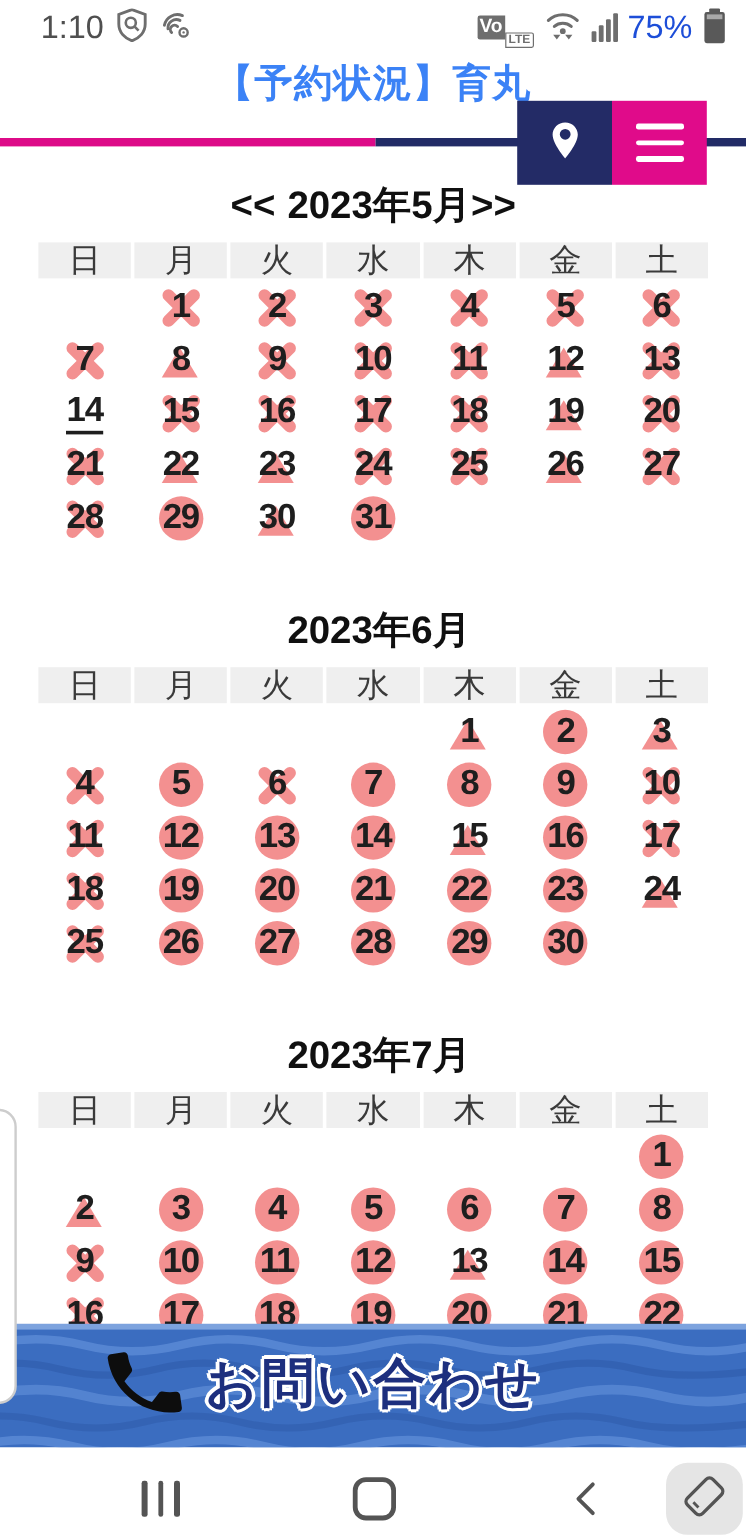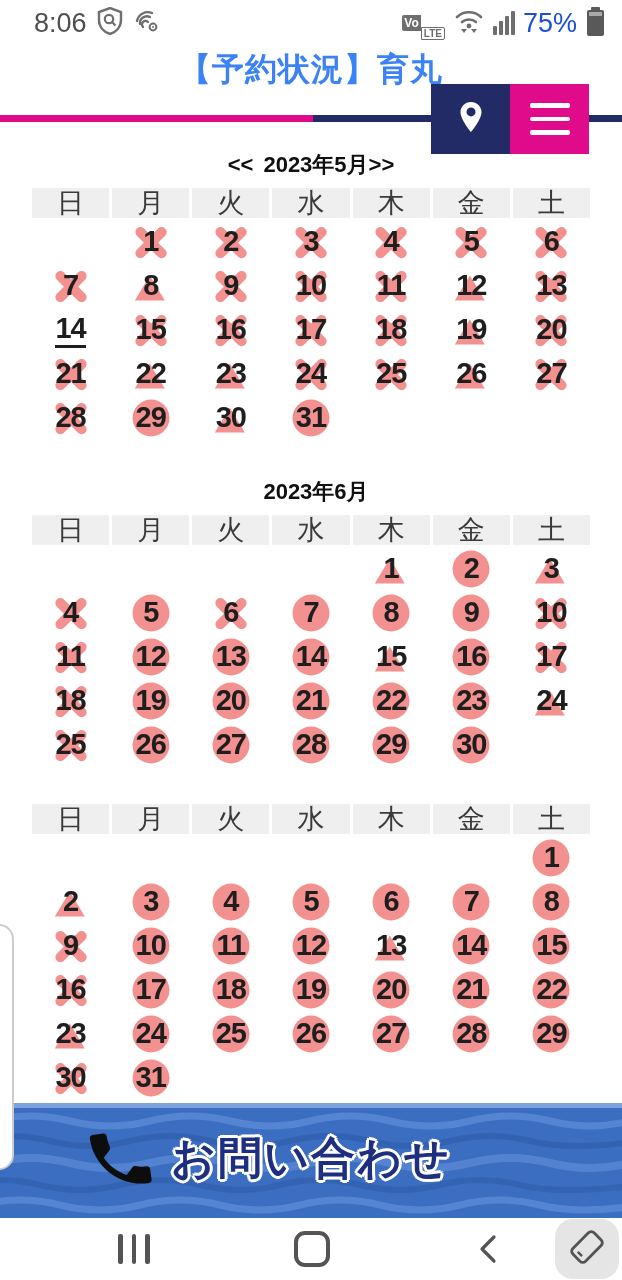--- a/index.html
+++ b/index.html
@@ -7,21 +7,21 @@
        font-family:"Liberation Sans",sans-serif;position:relative;}
   .screen{position:absolute;inset:0;}
 
   
   .status-bar{position:absolute;top:0;left:0;right:0;height:46px;display:flex;
               align-items:center;color:#4f4f4f;}
   .sb-left{display:flex;align-items:center;gap:10px;padding-left:34px;}
   .sb-time{font-size:27px;color:#4f4f4f;}
   .sb-right{margin-left:auto;display:flex;align-items:center;gap:8px;padding-right:18px;}
   .volte{display:flex;align-items:center;height:17px;}
-  .volte .vo{background:#6e6e6e;color:#fff;font-size:12px;font-weight:bold;
+  .volte .vo{background:#6e6e6e;color:#fff;font-size:16px;font-weight:bold;
              padding:1px 2px;border-radius:2px 0 0 2px;}
   .volte .lte{border:1.5px solid #6e6e6e;color:#6e6e6e;font-size:10px;font-weight:bold;
               padding:0 2px;border-radius:0 2px 2px 0;margin-top:21px;}
   .pct{font-size:27px;color:#1d4ed8;}
   .battery{width:17px;height:26px;background:#595959;border-radius:2px;position:relative;margin-left:2px;}
   .battery::before{content:"";position:absolute;top:-3px;left:4px;right:4px;height:3px;
                    background:#595959;border-radius:1px 1px 0 0;}
   .battery::after{content:"";position:absolute;top:2px;left:2px;right:2px;height:4px;background:#a9a9a9;}
   .sbars{display:flex;align-items:flex-end;gap:2px;}
   .sbars i{display:block;width:4px;background:#6e6e6e;border-radius:1px;}
@@ -33,23 +33,23 @@
   .header-rule .magenta{width:313px;background:#dd0b88;}
   .header-rule .navy{flex:1;background:#222b66;}
   .header-buttons{position:absolute;top:84px;right:33px;display:flex;z-index:3;}
   .hbtn{width:79px;height:70px;display:flex;align-items:center;justify-content:center;border:none;cursor:pointer;}
   .hbtn.loc{background:#232b66;}
   .hbtn.menu{background:#e00b8a;flex-direction:column;gap:9px;}
   .menu-bar{width:40px;height:4.5px;background:#fff;border-radius:2px;}
 
   
   .months{position:absolute;top:150px;left:0;right:0;z-index:1;}
-  .month{margin-top:39px;}
+  .month{margin-top:52px;}
   .month:first-child{margin-top:0;}
-  .month-title{text-align:center;font-size:22px;font-weight:bold;color:#101010;margin-bottom:8px;}
+  .month-title{text-align:center;font-size:32px;font-weight:bold;color:#101010;margin-bottom:8px;}
   .month-title .arrow{cursor:pointer;}
   .month-title .arrow.prev{margin-right:10px;}
   .cal{width:558px;margin:0 auto;}
   .weekday-row{display:grid;grid-template-columns:repeat(7,1fr);gap:3px;margin-bottom:3px;}
   .wd{background:#efefef;height:30px;line-height:30px;text-align:center;font-size:27px;color:#3a3a3a;}
   .date-grid{display:grid;grid-template-columns:repeat(7,1fr);gap:3px;}
   .cell{height:41px;display:flex;align-items:center;justify-content:center;
         position:relative;font-size:29px;font-weight:bold;color:#1e1e1e;}
   .dnum{position:relative;z-index:1;letter-spacing:-1px;}
   .dnum.today{border-bottom:3px solid #1e1e1e;padding-bottom:0;}
@@ -57,21 +57,21 @@
   .mark-circle{width:37px;height:37px;border-radius:50%;background:#f39090;transform:translate(-50%,-50%);}
   .mark-x{width:36px;height:36px;transform:translate(-50%,-48%);}
   .mark-x::before,.mark-x::after{content:"";position:absolute;left:50%;top:50%;width:40px;height:10px;
         background:#f39090;border-radius:5px;}
   .mark-x::before{transform:translate(-50%,-50%) rotate(45deg);}
   .mark-x::after{transform:translate(-50%,-50%) rotate(-45deg);}
   .mark-triangle{width:0;height:0;border-left:15px solid transparent;border-right:15px solid transparent;
         border-bottom:25px solid #f39090;transform:translate(-54%,-42%);}
 
   
-  .banner{position:absolute;top:1103px;left:0;right:0;height:115px;z-index:7;overflow:hidden;cursor:pointer;}
+  .banner{position:absolute;top:1103px;left:0;right:0;height:103px;z-index:7;overflow:hidden;cursor:pointer;}
   .banner svg.waves{position:absolute;inset:0;}
   .banner-label{position:absolute;left:0;right:0;top:50%;transform:translateY(-54%);
       text-align:center;font-size:44px;font-weight:bold;color:#1d2f7e;letter-spacing:2px;
       text-shadow:3px 0 0 #fff,-3px 0 0 #fff,0 3px 0 #fff,0 -3px 0 #fff,
                   2px 2px 0 #fff,-2px -2px 0 #fff,2px -2px 0 #fff,-2px 2px 0 #fff;}
   .banner-phone{position:absolute;left:84px;top:50%;transform:translateY(-50%) rotate(-8deg);}
 
   
   .edge-handle{position:absolute;left:-20px;top:924px;width:30px;height:242px;background:#fff;
       border:2px solid #cdcdcd;border-radius:15px;z-index:8;}
@@ -86,21 +86,21 @@
   .rotate-tile{position:absolute;right:3px;top:1px;width:64px;height:60px;background:#e5e5e5;
                border-radius:18px;display:flex;align-items:center;justify-content:center;cursor:pointer;}
 </style>
 </head>
 <body>
 
 <div class="screen">
 
   <div class="status-bar">
     <div class="sb-left">
-      <span class="sb-time">8:06</span>
+      <span class="sb-time">1:10</span>
       <span>
         <svg width="26" height="28" viewBox="0 0 26 28">
           <path d="M13 1 L24 5 V13 C24 20 19 25 13 27 C7 25 2 20 2 13 V5 Z" fill="none" stroke="#6e6e6e" stroke-width="2.4"></path>
           <circle cx="12" cy="12" r="4.2" fill="none" stroke="#6e6e6e" stroke-width="2.2"></circle>
           <line x1="15" y1="15" x2="18.5" y2="18.5" stroke="#6e6e6e" stroke-width="2.2"></line>
         </svg>
       </span>
       <span>
         <svg width="28" height="28" viewBox="0 0 28 28">
           <path d="M4 14 A11 11 0 0 1 19 6" fill="none" stroke="#6e6e6e" stroke-width="2.4" stroke-linecap="round"></path>
@@ -439,20 +439,23 @@
             </div>
             <div class="cell">
               <span class="mark mark-circle"></span>
               <span class="dnum">30</span>
             </div>
             <div class="cell"></div>
           </div>
       </div>
     </section>
     <section class="month">
+      <div class="month-title">
+        <span class="arrow prev"></span><span>2023年7月</span><span class="arrow next"></span>
+      </div>
       <div class="cal">
         <div class="weekday-row">
             <div class="wd">日</div>
             <div class="wd">月</div>
             <div class="wd">火</div>
             <div class="wd">水</div>
             <div class="wd">木</div>
             <div class="wd">金</div>
             <div class="wd">土</div>
           </div>

